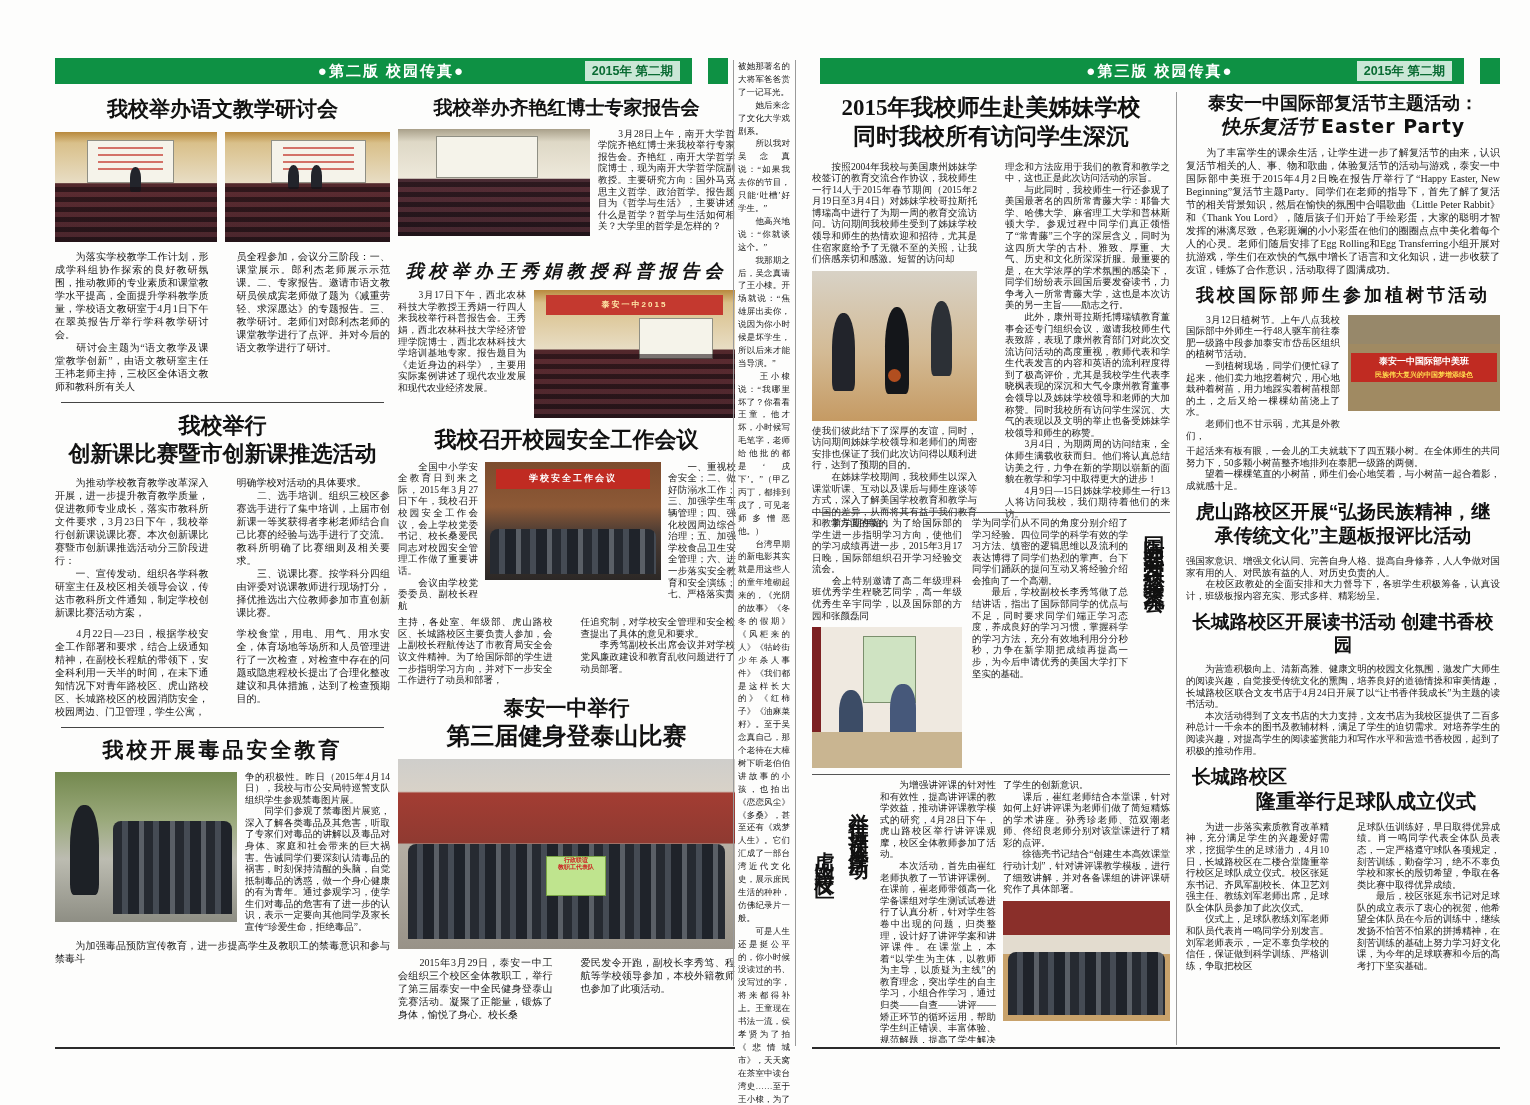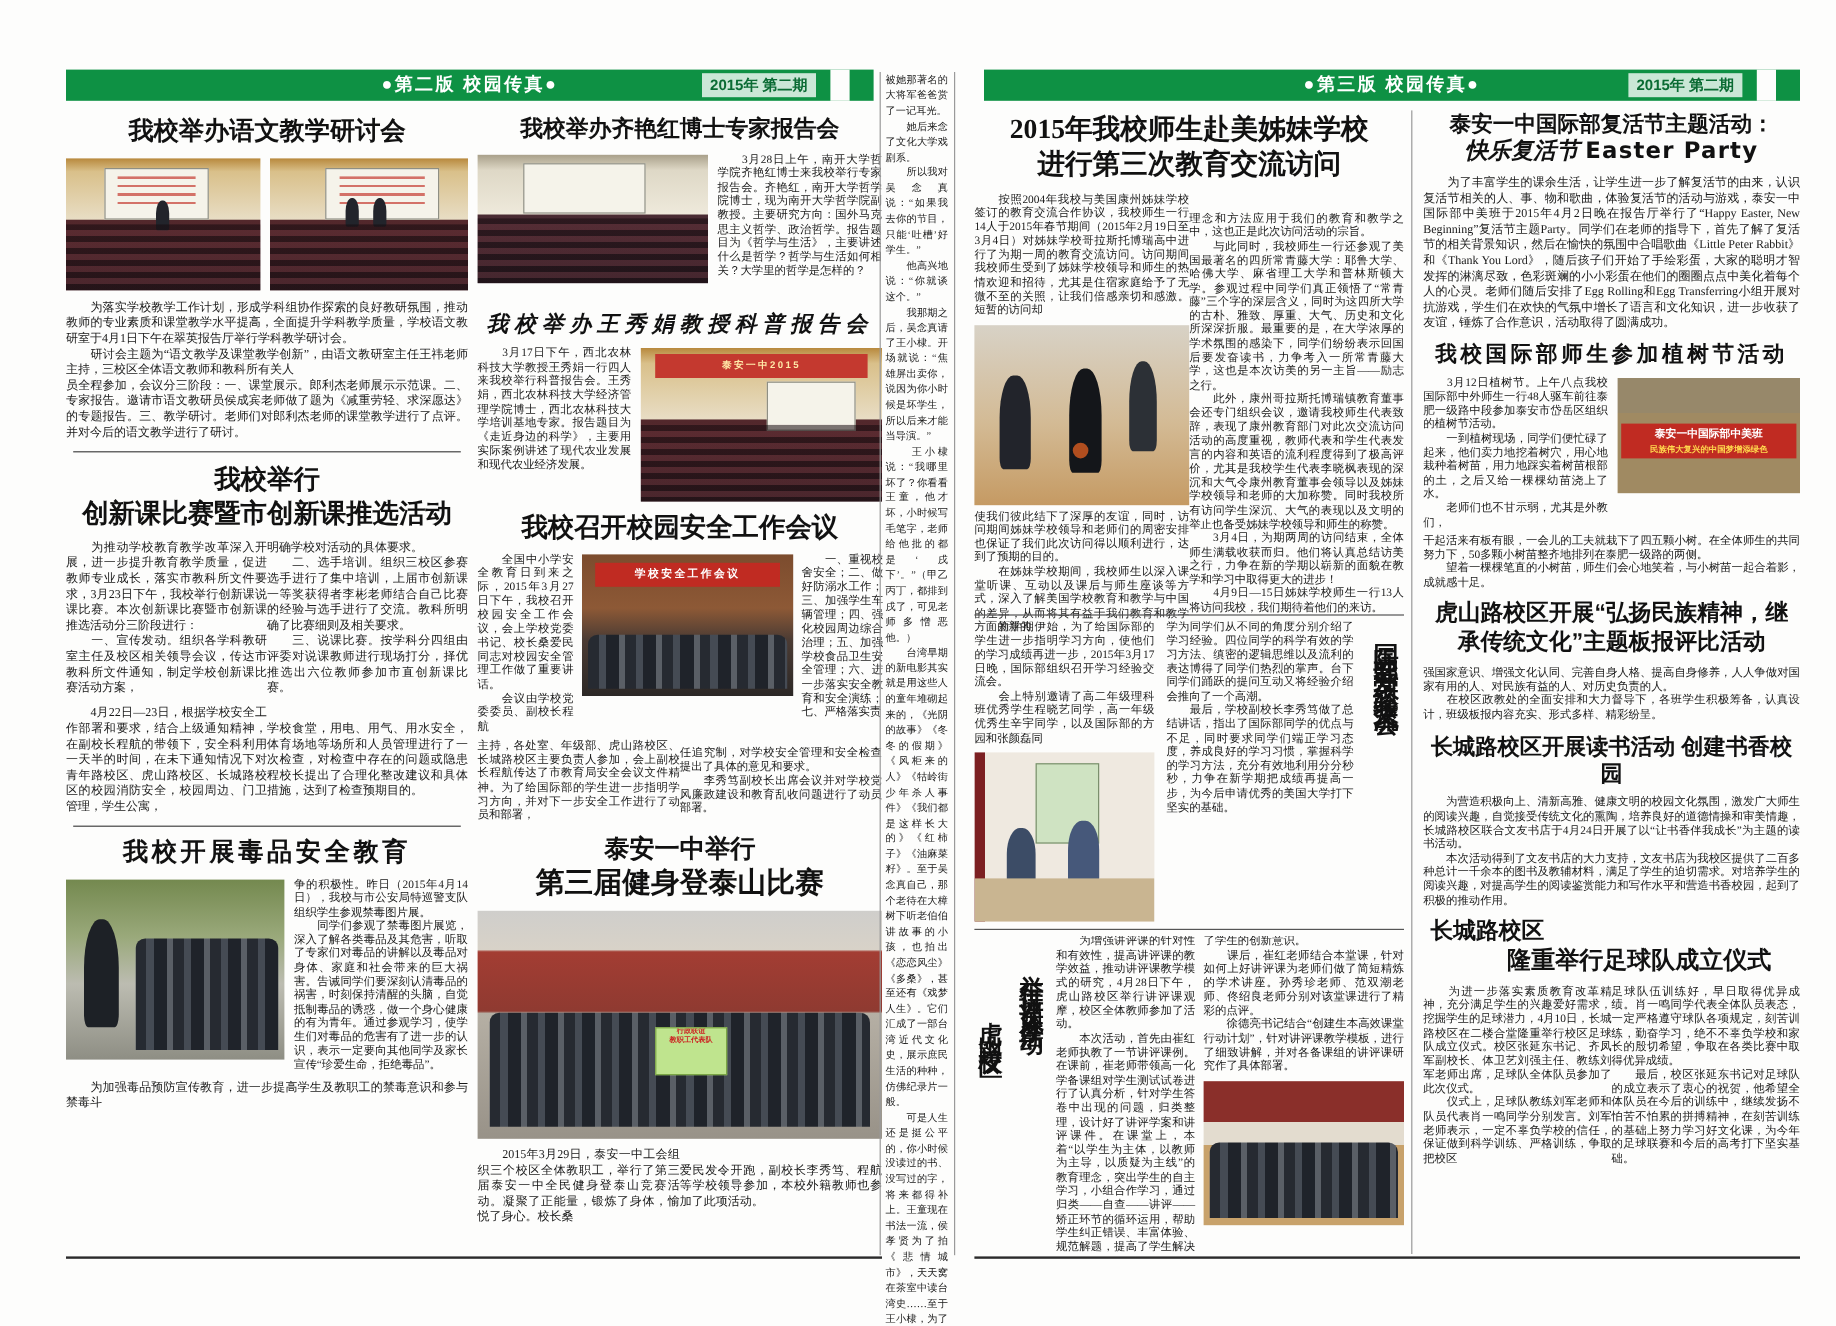--- a/index.html
+++ b/index.html
@@ -25,21 +25,21 @@
   .c3{left:812px;top:780px;width:358px;height:263px;overflow:hidden}
   .colD{left:1186px;top:92px;width:314px}
   .vr{position:absolute;width:1px;background:#9a9a9a;}
   .hrule{position:absolute;height:2px;background:#2b2b2b;}
   .thinrule{position:absolute;height:1px;background:#555;}
   .rule{height:1px;background:#444;margin:9px 6px;}
   
   .bt{font-size:10px;line-height:1.3;text-align:justify;white-space:pre-line;color:#181818;}
   .bt.sm{font-size:9.5px;line-height:1.22;}
   .strip .bt{font-size:8.5px;line-height:1.52;}
-  .cols{display:flex;gap:0;align-items:center;}
+  .cols{display:flex;gap:28px;}
   .cols .col{flex:1;min-width:0;}
   .hl{font-family:"Liberation Sans","DejaVu Sans",sans-serif;font-weight:bold;color:#111;
       text-align:center;line-height:1.25;}
   .hl.serif{font-family:"Liberation Serif","DejaVu Serif",serif;}
   .hl.script{font-family:"DejaVu Serif",serif;font-style:italic;}
   .vtitle{writing-mode:vertical-rl;font-family:"Liberation Sans","DejaVu Sans",sans-serif;
           font-weight:bold;color:#111;letter-spacing:5px;}
   .art{margin-bottom:8px;}
   
   .photo{position:relative;overflow:hidden;background:#ccc;flex:none;}
@@ -106,21 +106,21 @@
         </div>
         <div class="photo ph-hall" style="width:165px;height:110px;">
           <div class="ph-screen" style="left:28%;width:56%;">
               <div class="slide-lines"></div>
             </div>
           <div class="ph-person" style="left:38%;top:30%;"></div>
           <div class="ph-person" style="left:52%;top:30%;"></div>
           <div class="ph-seats"></div>
         </div>
       </div>
-      <div class="cols" style="margin-top:8px;flex-direction:column;">
+      <div class="cols" style="margin-top:8px;">
         <div class="col bt">　　为落实学校教学工作计划，形成学科组协作探索的良好教研氛围，推动教师的专业素质和课堂教学水平提高，全面提升学科教学质量，学校语文教研室于4月1日下午在翠英报告厅举行学科教学研讨会。
 　　研讨会主题为“语文教学及课堂教学创新”，由语文教研室主任王祎老师主持，三校区全体语文教师和教科所有关人</div>
         <div class="col bt">员全程参加，会议分三阶段：一、课堂展示。郎利杰老师展示示范课。二、专家报告。邀请市语文教研员侯成宾老师做了题为《减重劳轻、求深愿达》的专题报告。三、教学研讨。老师们对郎利杰老师的课堂教学进行了点评。并对今后的语文教学进行了研讨。</div>
       </div>
     </div>
     <div class="rule"></div>
     <div class="art">
       <div class="hl" style="font-size:22px;">我校举行</div>
       <div class="hl" style="font-size:22px;margin-bottom:9px;">创新课比赛暨市创新课推选活动</div>
       <div class="cols">
@@ -217,21 +217,21 @@
 　　我那期之后，吴念真请了王小棣。开场就说：“焦雄屏出卖你，说因为你小时候是坏学生，所以后来才能当导演。”
 　　王小棣说：“我哪里坏了？你看看王童，他才坏，小时候写毛笔字，老师给他批的都是‘戌下’。”（甲乙丙丁，都排到戌了，可见老师多憎恶他。）
 　　台湾早期的新电影其实就是用这些人的童年堆砌起来的，《光阴的故事》《冬冬的假期》《风柜来的人》《牯岭街少年杀人事件》《我们都是这样长大的》《红柿子》《油麻菜籽》。至于吴念真自己，那个老待在大樟树下听老伯伯讲故事的小孩，也拍出《恋恋风尘》《多桑》，甚至还有《戏梦人生》。它们汇成了一部台湾近代文化史，展示庶民生活的种种，仿佛纪录片一般。
 　　可是人生还是挺公平的，你小时候没读过的书、没写过的字，将来都得补上。王童现在书法一流，侯孝贤为了拍《悲情城市》，天天窝在茶室中读台湾史……至于王小棣，为了拍大型历史古装剧，猛读《资治通鉴》和一筐一筐的史书。
 　　“报应。”我说。</div>
   </div>
   <div class="vr" style="left:795px;top:60px;height:986px;"></div>
 
   <div class="abs c1">
     <div class="hl serif" style="font-size:23px;margin:2px 0 0;">2015年我校师生赴美姊妹学校</div>
-    <div class="hl serif" style="font-size:23px;margin-bottom:10px;">进行第三次教育交流访问</div>
+    <div class="hl serif" style="font-size:23px;margin-bottom:10px;">同时我校所有访问学生深沉</div>
     <div class="cols">
       <div class="col">
         <div class="bt sm">　　按照2004年我校与美国康州姊妹学校签订的教育交流合作协议，我校师生一行14人于2015年春节期间（2015年2月19日至3月4日）对姊妹学校哥拉斯托博瑞高中进行了为期一周的教育交流访问。访问期间我校师生受到了姊妹学校领导和师生的热情欢迎和招待，尤其是住宿家庭给予了无微不至的关照，让我们倍感亲切和感激。短暂的访问却</div>
         <div class="photo ph-gym" style="width:100%;height:150px;margin:5px 0;">
           <div class="ph-person" style="left:12%;top:28%;width:14%;height:52%;"></div>
           <div class="ph-person" style="left:44%;top:24%;width:15%;height:58%;background:#14161a;"></div>
           <div class="ph-person" style="left:72%;top:20%;width:13%;height:50%;background:#2c3036;"></div>
         </div>
         <div class="bt sm">使我们彼此结下了深厚的友谊，同时，访问期间姊妹学校领导和老师们的周密安排也保证了我们此次访问得以顺利进行，达到了预期的目的。
 　　在姊妹学校期间，我校师生以深入课堂听课、互动以及课后与师生座谈等方式，深入了解美国学校教育和教学与中国的差异，从而将其有益于我们教育和教学方面的新的</div>

